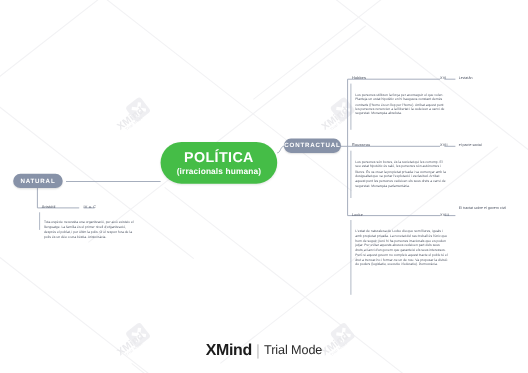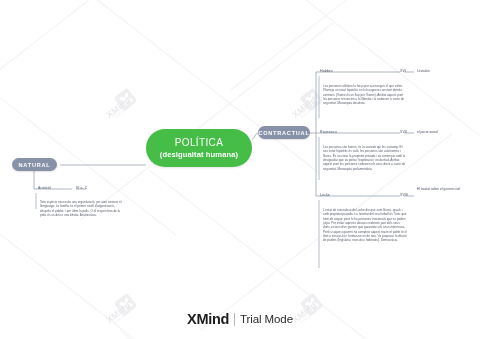--- a/index.html
+++ b/index.html
@@ -101,22 +101,22 @@
     color: #ffffff;
     display: flex;
     flex-direction: column;
     align-items: center;
     justify-content: center;
     text-align: center;
     line-height: 1.28;
     box-shadow: 0 1px 2px rgba(0,0,0,.10);
   }
   #central-node .ct-title {
-    font-size: 10px;
-    font-weight: 400;
+    font-size: 13px;
+    font-weight: 700;
     letter-spacing: .35px;
   }
   #central-node .ct-sub {
     font-size: 7.6px;
     font-weight: 700;
     letter-spacing: .1px;
   }
 
   .main-branch {
     background: #8792a8;
@@ -259,21 +259,21 @@
 
       <path d="M34 171 L 34 189"></path>
       <path d="M34 189 L 72 189"></path>
       <path d="M76 189 L 86 189"></path>
       <path d="M36 193 L 36 209" stroke-width="0.7"></path>
     </g>
   </svg>
 
   <div class="node" id="central-node">
     <span class="ct-title">POLÍTICA</span>
-    <span class="ct-sub">(desigualtat humana)</span>
+    <span class="ct-sub">(irracionals humana)</span>
   </div>
 
   <div class="node main-branch" id="branch-contractual">
     <span>CONTRACTUAL</span>
   </div>
 
   <div class="node main-branch" id="branch-natural">
     <span>NATURAL</span>
   </div>
 

